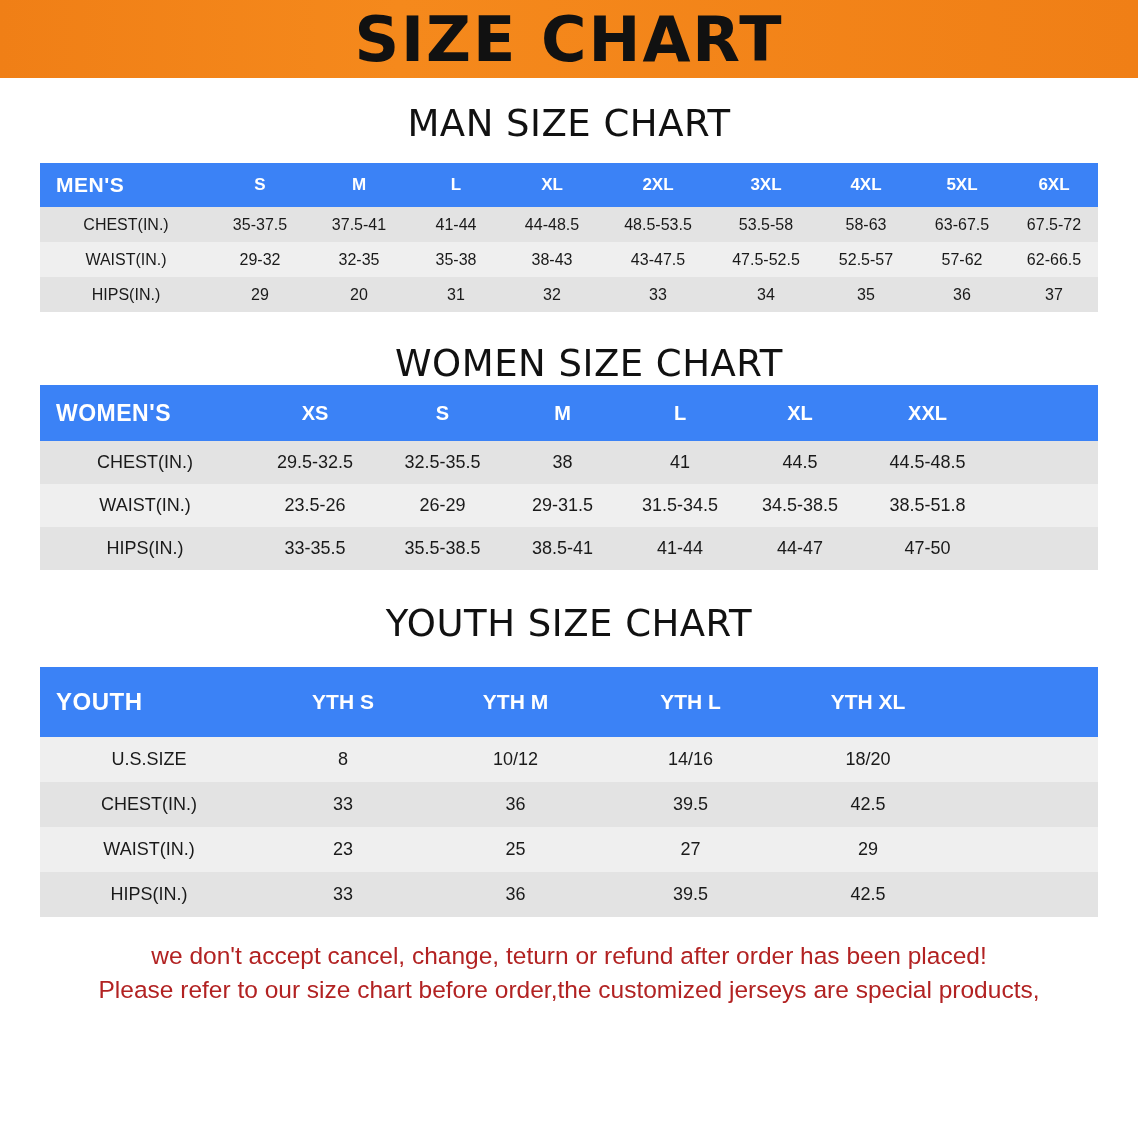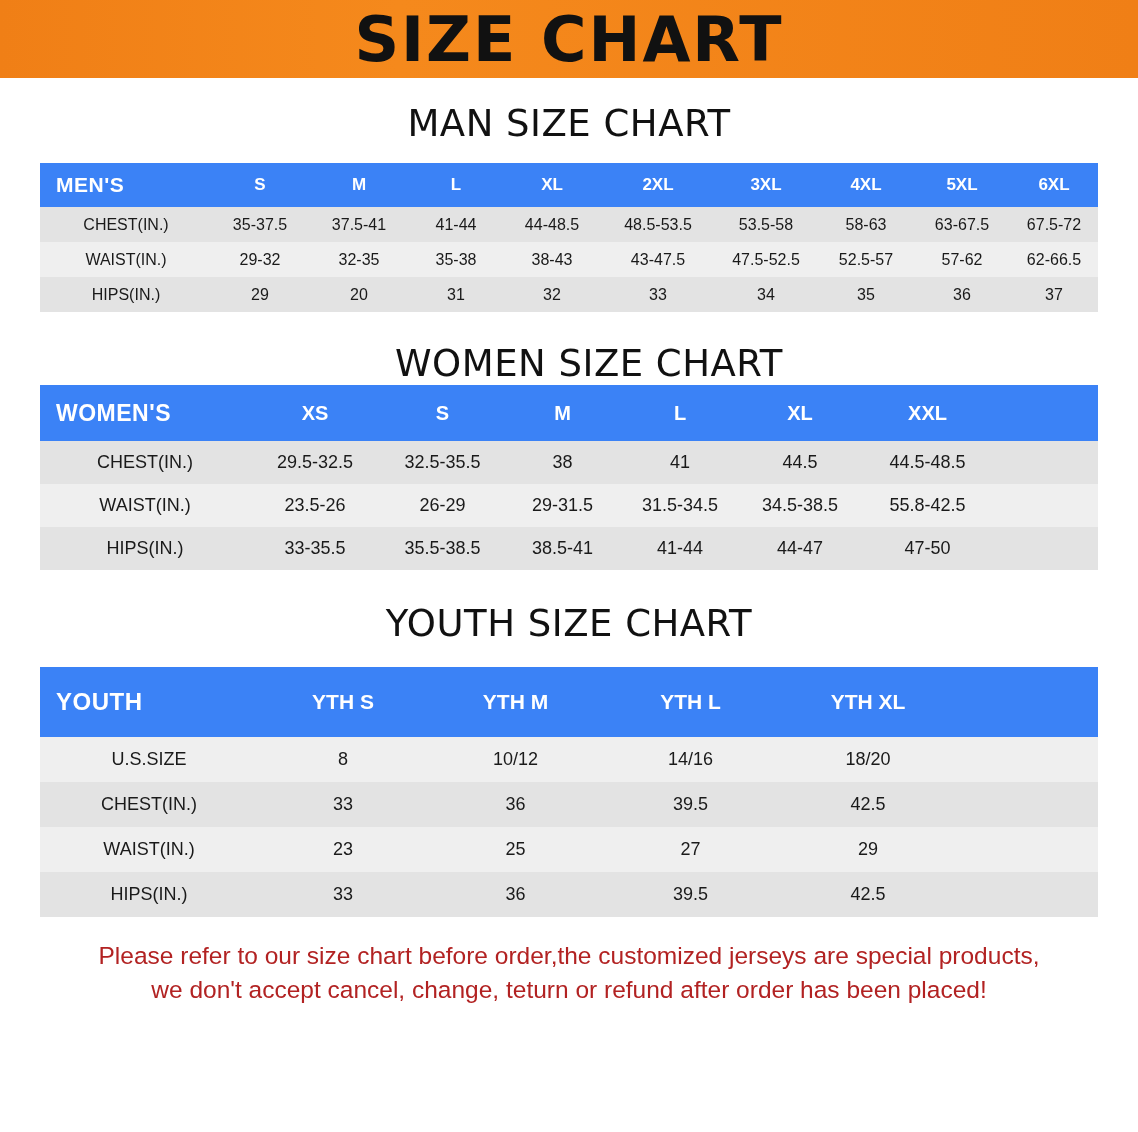--- a/index.html
+++ b/index.html
@@ -250,21 +250,21 @@
           <td>44.5-48.5</td>
           <td></td>
         </tr>
         <tr>
           <td class="row-label">WAIST(IN.)</td>
           <td>23.5-26</td>
           <td>26-29</td>
           <td>29-31.5</td>
           <td>31.5-34.5</td>
           <td>34.5-38.5</td>
-          <td>55.8-42.5</td>
+          <td>38.5-51.8</td>
           <td></td>
         </tr>
         <tr>
           <td class="row-label">HIPS(IN.)</td>
           <td>33-35.5</td>
           <td>35.5-38.5</td>
           <td>38.5-41</td>
           <td>41-44</td>
           <td>44-47</td>
           <td>47-50</td>
@@ -326,17 +326,17 @@
           <td>36</td>
           <td>39.5</td>
           <td>42.5</td>
           <td></td>
         </tr>
       </tbody>
     </table>
   </div>
 
   <div class="note">
+    <span class="note-line">we don't accept cancel, change, teturn or refund after order has been placed!</span>
     <span class="note-line">Please refer to our size chart before order,the customized jerseys are special products,</span>
-    <span class="note-line">we don't accept cancel, change, teturn or refund after order has been placed!</span>
   </div>
 
 </div>
 
 </body></html>

